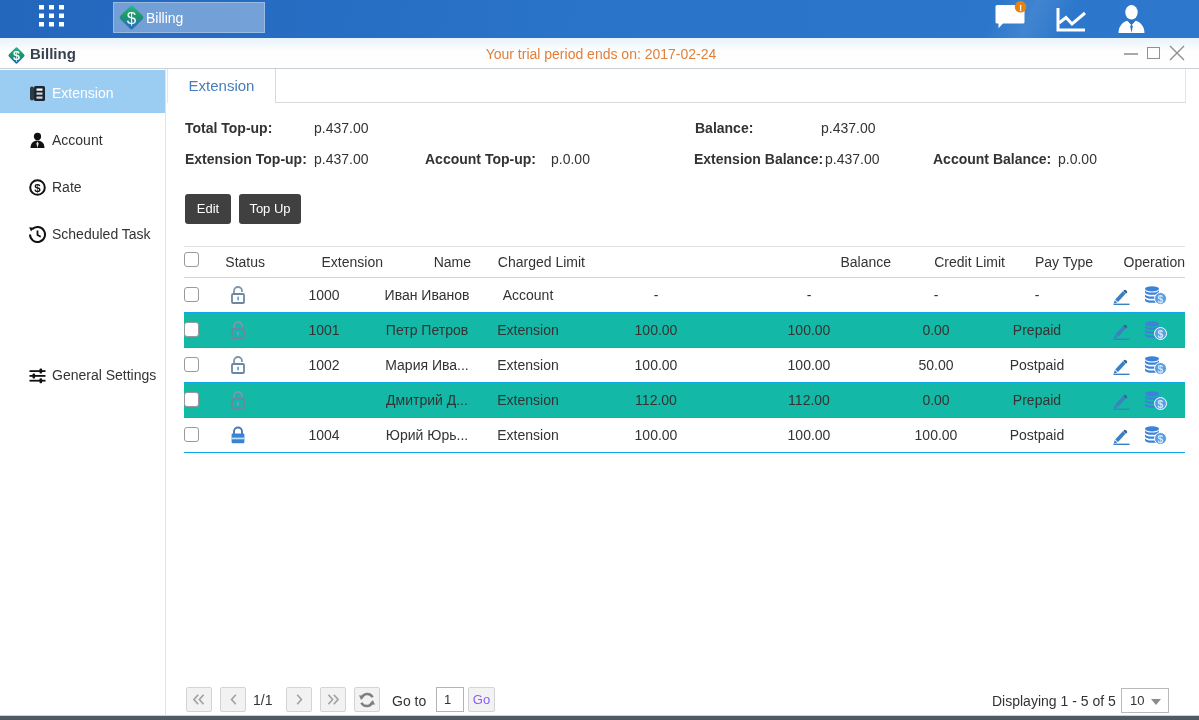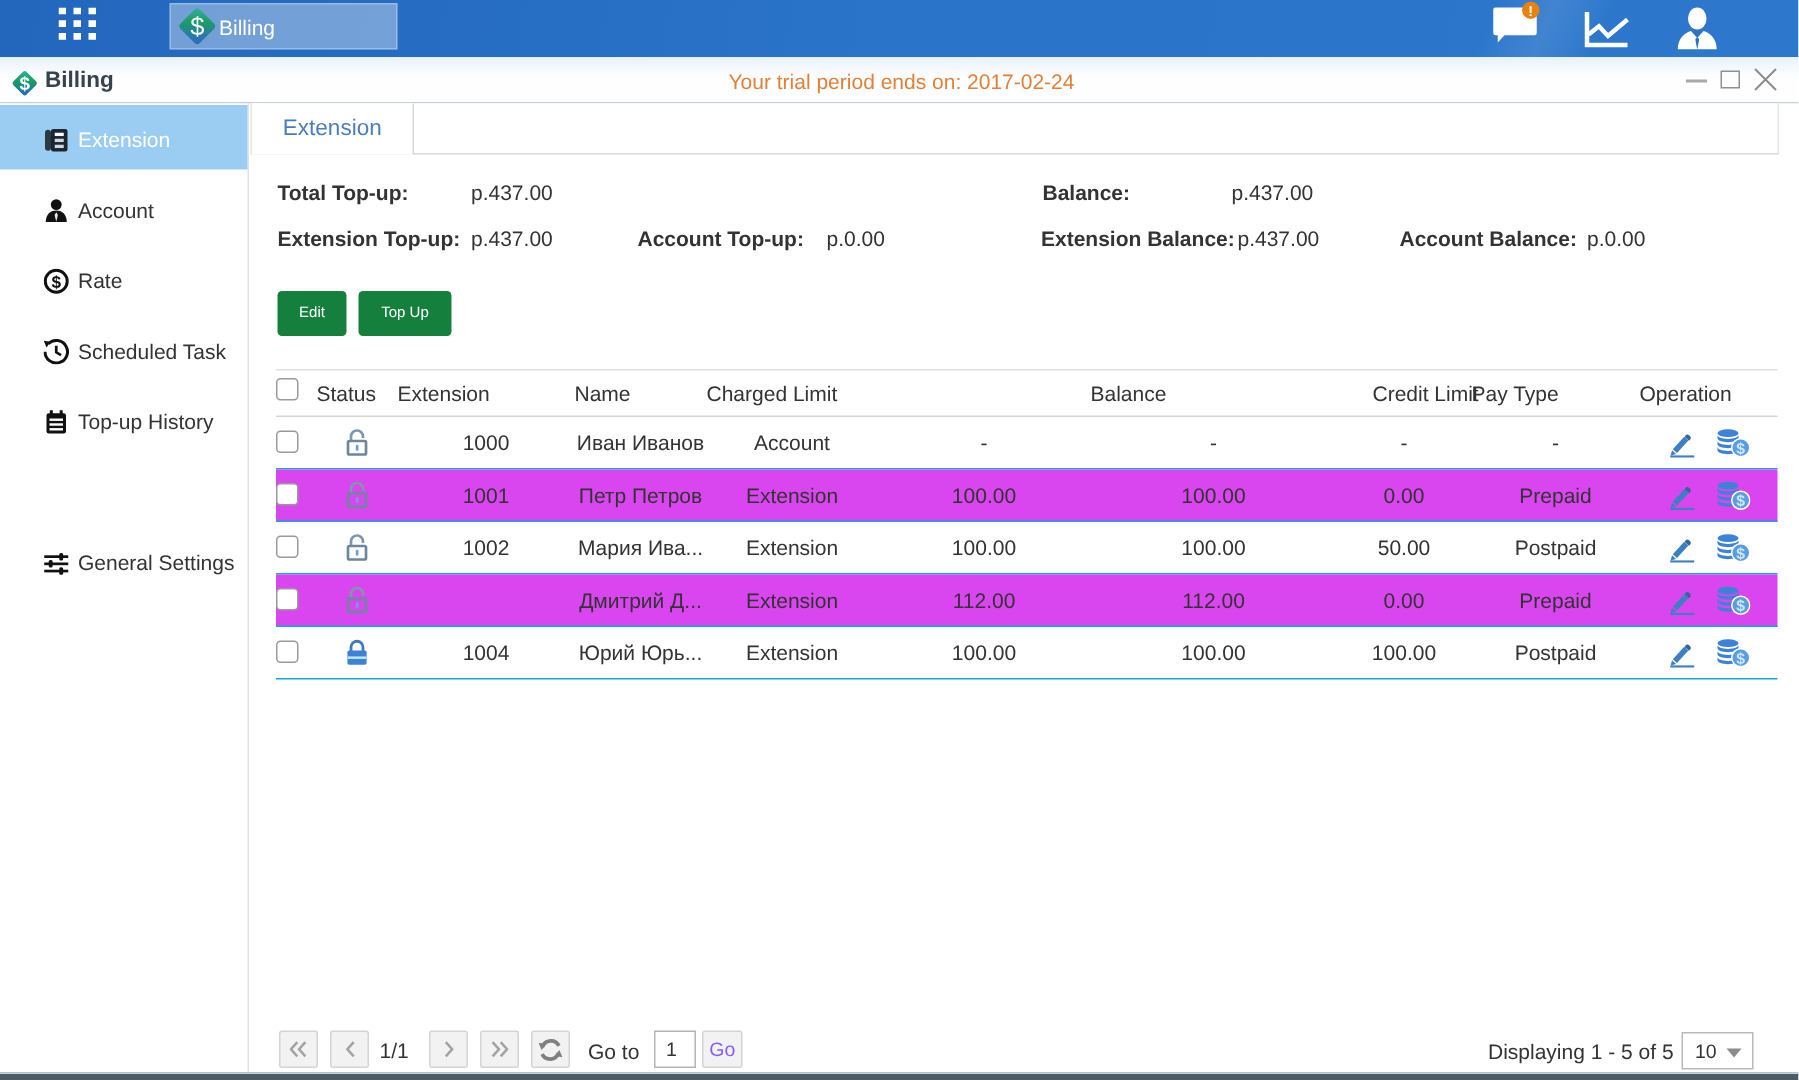--- a/index.html
+++ b/index.html
@@ -34,31 +34,31 @@
 
 
 #content { left:167px; top:69px; width:1032px; height:646px; background:#fff; }
 #tabstrip { position:absolute; left:0; top:0; width:1019px; height:34px;
   border-bottom:1px solid #d9d9d9; border-right:1px solid #e6e6e6; background:#fff; }
 #tab1 { position:absolute; left:0; top:0; width:109px; height:34px; background:#fff;
   border-right:1px solid #d9d9d9; border-left:1px solid #e6e6e6; font-size:15px;
   color:#4a7dbe; line-height:33px; text-align:center; }
 .sumlabel { position:absolute; font-size:14px; font-weight:bold; color:#333; white-space:nowrap; }
 .sumval { position:absolute; font-size:14px; color:#333; white-space:nowrap; }
-.btn { position:absolute; background:#15803d; color:#fff; font-size:10px;
+.btn { position:absolute; background:#404040; color:#fff; font-size:13px;
   text-align:center; border-radius:3px; }
 
 
 #tbl { position:absolute; left:17px; top:177px; width:1001px; }
 #tbl .hrow { position:absolute; left:0; top:0; width:1001px; height:32px;
   border-top:1px solid #e0e0e0; border-bottom:1px solid #d5d5d5; }
 #tbl .row { position:absolute; left:0; width:1001px; height:35px; border-bottom:1px solid #0ea5e9; }
-#tbl .row.alt { background:#d946ef; }
+#tbl .row.alt { background:#14b8a6; }
 .cell { position:absolute; top:0; font-size:14px; color:#333; text-align:center; line-height:35px; white-space:nowrap; overflow:hidden; }
-.hcell { position:absolute; top:0; font-size:14px; color:#333; text-align:left; line-height:31px; white-space:nowrap; }
+.hcell { position:absolute; top:0; font-size:14px; color:#333; text-align:right; line-height:31px; white-space:nowrap; }
 .cbx { position:absolute; left:0px; top:9px; width:15px; height:15px;
   border:1px solid #9a9a9a; border-radius:3px; background:#fff; }
 
 
 .pgbtn { position:absolute; top:687px; width:26px; height:25px; background:#f2f2f2;
   border:1px solid #d4d4d4; border-radius:2px; color:#9f9f9f; font-size:15px;
   text-align:center; line-height:23px; }
 #goto-input { position:absolute; left:436px; top:687px; width:28px; height:25px;
   border:1px solid #b4b4b4; background:#fff; font-size:13px; color:#333;
   text-align:left; line-height:23px; padding-left:7px; }
@@ -173,31 +173,20 @@
     </svg>
     <div class="lb">Rate</div>
   </div>
   <div class="mitem" style="top:142px">
     <svg class="ic" viewBox="0 0 17 17">
       <path d="M3.2 3.2 A7.5 7.5 0 1 1 1 8.5" fill="none" stroke="#111" stroke-width="2"></path>
       <path d="M0.2 1.2 l4.6 0.6 l-2.8 3.8 z" fill="#111"></path>
       <path d="M8.5 4.5 v4.4 l3.2 1.9" fill="none" stroke="#111" stroke-width="1.8"></path>
     </svg>
     <div class="lb">Scheduled Task</div>
-  </div>
-  <div class="mitem" style="top:189px">
-    <svg class="ic" viewBox="0 0 17 17">
-      <rect x="2" y="2.5" width="13" height="13.5" rx="1.5" fill="#111"></rect>
-      <rect x="4.2" y="0.5" width="2" height="3.6" fill="#111"></rect>
-      <rect x="10.8" y="0.5" width="2" height="3.6" fill="#111"></rect>
-      <rect x="4" y="6" width="9" height="1.6" fill="#fff"></rect>
-      <rect x="4" y="9.2" width="9" height="1.6" fill="#fff"></rect>
-      <rect x="4" y="12.4" width="9" height="1.6" fill="#fff"></rect>
-    </svg>
-    <div class="lb">Top-up History</div>
   </div>
   <div class="mitem" style="top:283px">
     <svg class="ic" viewBox="0 0 17 17">
       <rect x="0.5" y="3.2" width="16" height="1.8" fill="#111"></rect>
       <rect x="0.5" y="8" width="16" height="1.8" fill="#111"></rect>
       <rect x="0.5" y="12.8" width="16" height="1.8" fill="#111"></rect>
       <rect x="10.5" y="1.6" width="2.6" height="5" rx="1" fill="#111"></rect>
       <rect x="3.5" y="6.4" width="2.6" height="5" rx="1" fill="#111"></rect>
       <rect x="10.5" y="11.2" width="2.6" height="5" rx="1" fill="#111"></rect>
     </svg>

